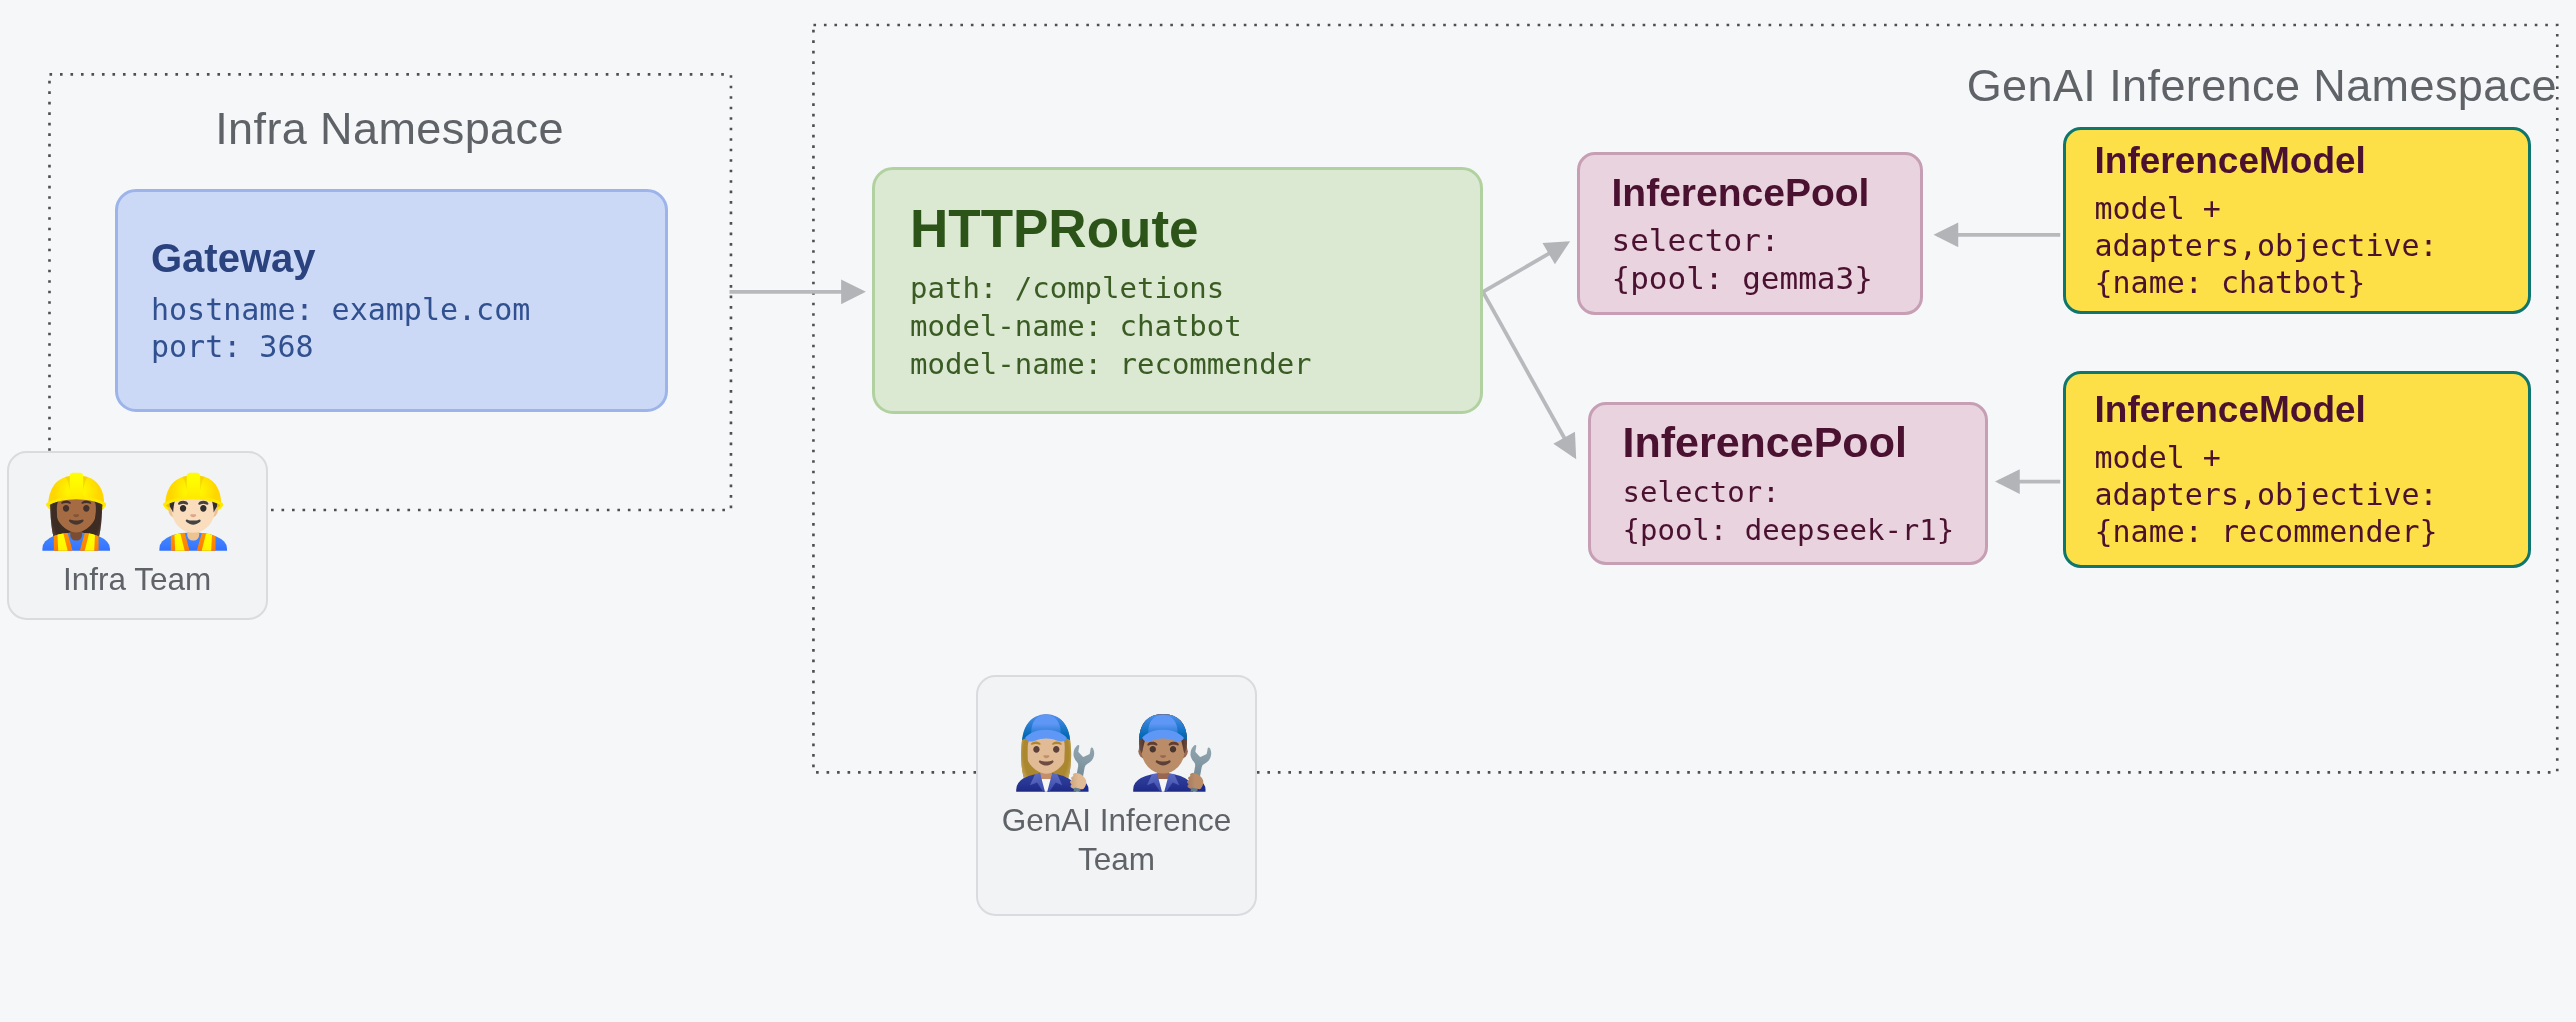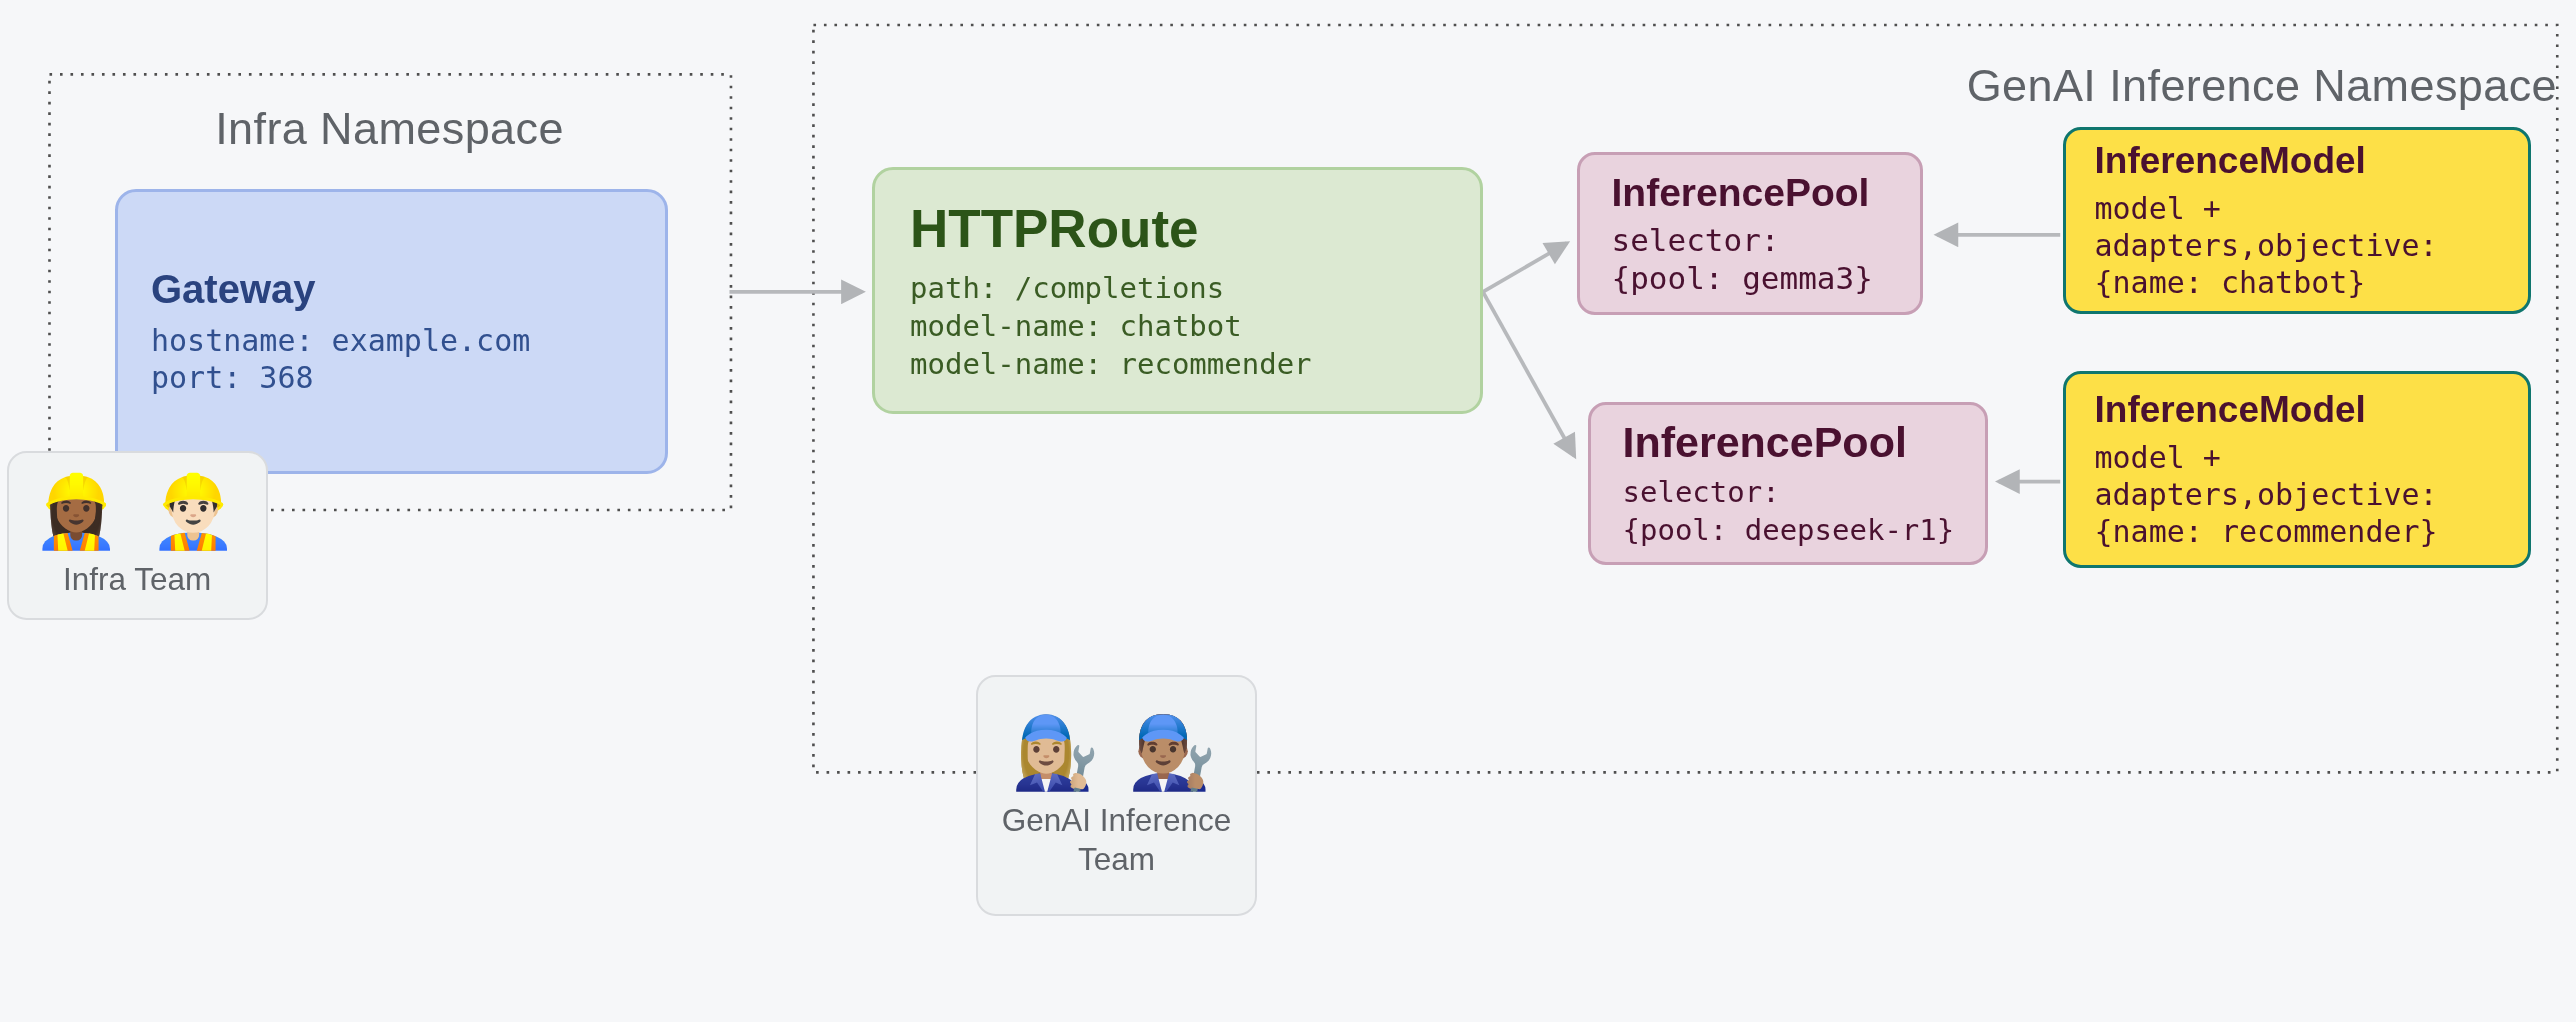--- a/index.html
+++ b/index.html
@@ -37,21 +37,21 @@
   .node-title {
     font-weight: 700;
     margin-bottom: 10.5px;
   }
   .node-line {
     font-family: "DejaVu Sans Mono", monospace;
     white-space: pre;
   }
 
   .node-gateway {
-    left: 115px; top: 189px; width: 553px; height: 285px;
+    left: 115px; top: 189px; width: 553px; height: 223px;
     background: #ccd9f6; border: 3.7px solid #9db4ea; padding-left: 33px;
   }
   .node-gateway .node-title { font-size: 40px; color: #2a437f; }
   .node-gateway .node-line  { font-size: 30px; line-height: 37px; color: #31508f; }
 
   .node-httproute {
     left: 872px; top: 167px; width: 611px; height: 247px;
     background: #dce9d2; border: 3.7px solid #b1d2a0; padding-left: 35px;
   }
   .node-httproute .node-title { font-size: 53px; color: #2c5418; }

